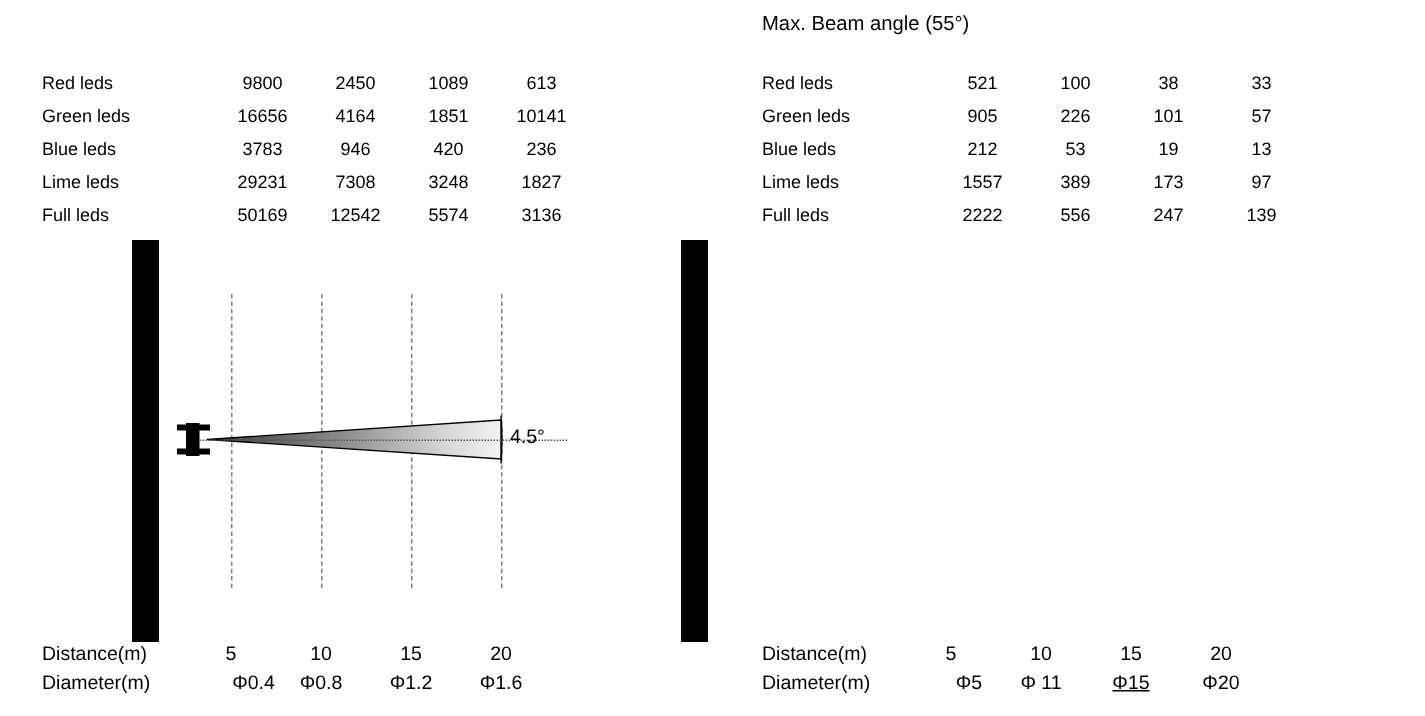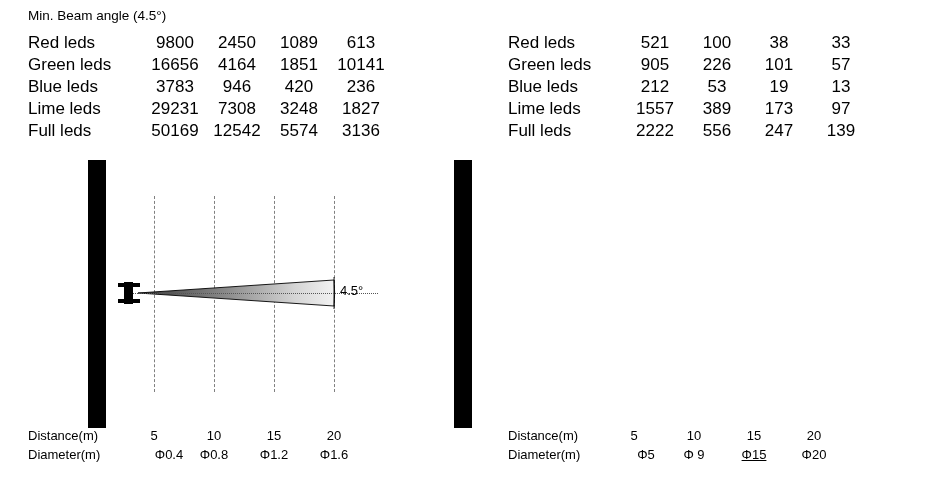--- a/index.html
+++ b/index.html
@@ -33,23 +33,23 @@
     left: 18px;
     top: 8px;
     font-size: 13.5px;
     white-space: nowrap;
   }
 
   
   .led-table {
     position: absolute;
     left: 18px;
-    top: 32px;
+    top: 44px;
     border-collapse: collapse;
-    font-size: 17px;
+    font-size: 12px;
   }
   .led-table td {
     padding: 0 0 0 0;
     height: 22px;
     vertical-align: middle;
     white-space: nowrap;
   }
   .led-table td.label {
     width: 116px;
     text-align: left;
@@ -168,21 +168,20 @@
     width: 56px;
   }
 </style>
 </head>
 <body>
 
 <div class="page">
 
   <div class="panel panel-left">
 
-    <div class="panel-title">Min. Beam angle (4.5°)</div>
 
     <table class="led-table">
       <tbody>
         <tr>
           <td class="label">Red leds</td>
           <td class="num">9800</td>
           <td class="num">2450</td>
           <td class="num">1089</td>
           <td class="num">613</td>
         </tr>
@@ -263,20 +262,21 @@
         <span class="axis-val" style="left:113px;">Φ0.4</span>
         <span class="axis-val" style="left:158px;">Φ0.8</span>
         <span class="axis-val" style="left:218px;">Φ1.2</span>
         <span class="axis-val" style="left:278px;">Φ1.6</span>
       </div>
     </div>
   </div>
 
   <div class="panel panel-right">
 
+    <div class="panel-title">Max. Beam angle (55°)</div>
 
     <table class="led-table">
       <tbody>
         <tr>
           <td class="label">Red leds</td>
           <td class="num">521</td>
           <td class="num">100</td>
           <td class="num">38</td>
           <td class="num">33</td>
         </tr>
@@ -315,20 +315,20 @@
       <div class="axis-row">
         <span class="axis-name">Distance(m)</span>
         <span class="axis-val" style="left:98px;">5</span>
         <span class="axis-val" style="left:158px;">10</span>
         <span class="axis-val" style="left:218px;">15</span>
         <span class="axis-val" style="left:278px;">20</span>
       </div>
       <div class="axis-row">
         <span class="axis-name">Diameter(m)</span>
         <span class="axis-val" style="left:110px;">Φ5</span>
-        <span class="axis-val" style="left:158px;">Φ 9</span>
+        <span class="axis-val" style="left:158px;">Φ 11</span>
         <span class="axis-val" style="left:218px;text-decoration:underline;">Φ15</span>
         <span class="axis-val" style="left:278px;">Φ20</span>
       </div>
     </div>
   </div>
 
 </div>
 
 </body></html>

